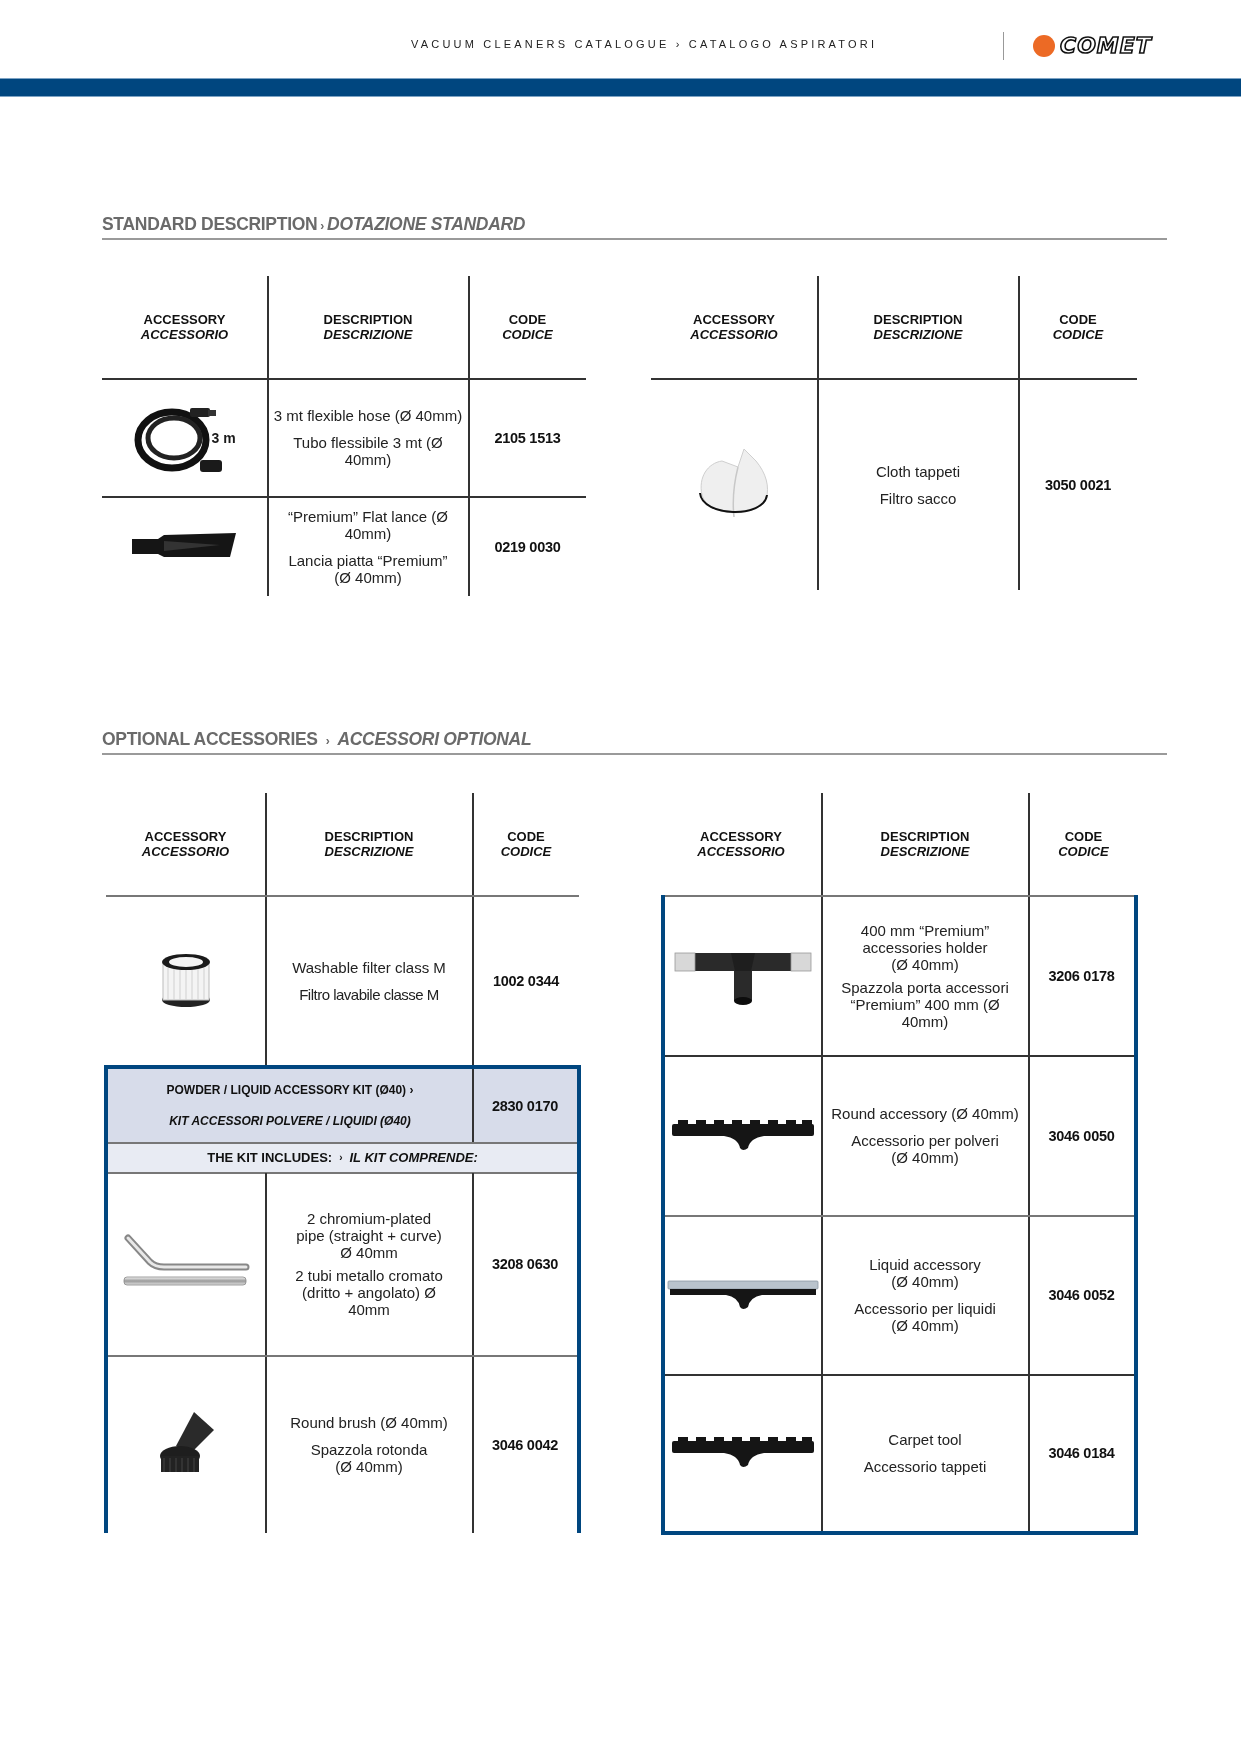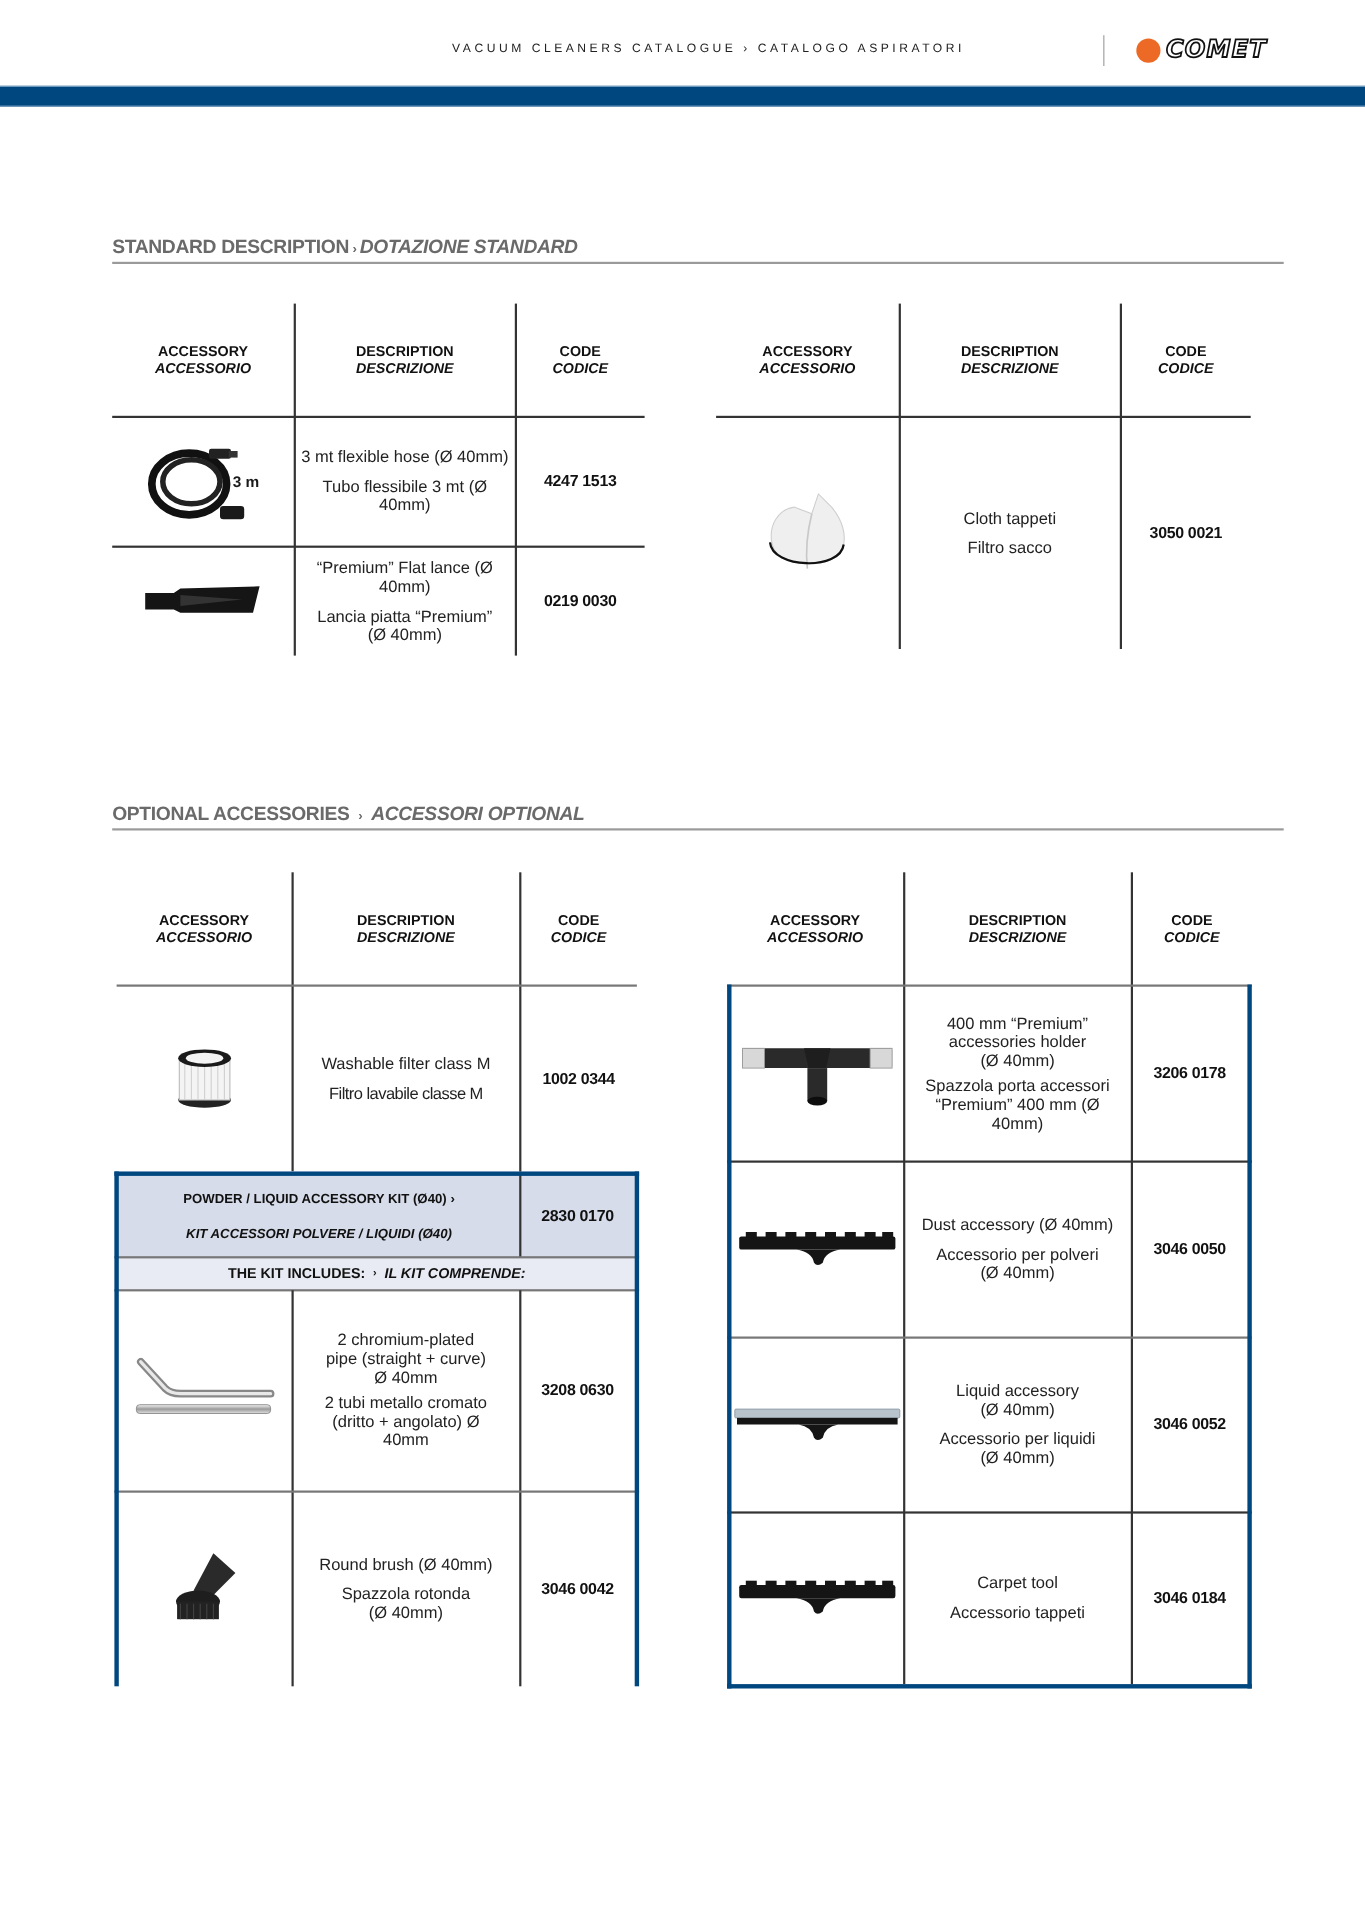--- a/index.html
+++ b/index.html
@@ -91,21 +91,21 @@
         <rect x="78" y="12" width="8" height="6" fill="#333"></rect>
         <rect x="70" y="62" width="22" height="12" rx="3" fill="#1a1a1a"></rect>
       </svg>
       <span style="position:absolute; left:82px; top:32px; font-size:14px; font-weight:bold;">3 m</span>
     </div>
   </div>
   <div class="cell desc" style="left:166px; top:103px; width:200px; height:117px;">
     <span class="en">3 mt flexible hose (Ø 40mm)</span>
     <span class="itl">Tubo flessibile 3 mt (Ø 40mm)</span>
   </div>
-  <div class="cell code" style="left:367px; top:103px; width:117px; height:117px;">4247 1513</div>
+  <div class="cell code" style="left:367px; top:103px; width:117px; height:117px;">2105 1513</div>
 
   <div class="cell" style="left:0; top:221px; width:165px; height:99px;">
     <svg width="110" height="40" viewBox="0 0 110 40">
       <path d="M2 12 L28 12 L34 8 L106 6 L100 30 L34 30 L28 27 L2 27 Z" fill="#151515"></path>
       <path d="M34 14 L90 18 L34 24 Z" fill="#333"></path>
     </svg>
   </div>
   <div class="cell desc" style="left:166px; top:221px; width:200px; height:99px;">
     <span class="en" style="width:170px;">“Premium” Flat lance (Ø 40mm)</span>
     <span class="itl" style="width:170px;">Lancia piatta “Premium” (Ø 40mm)</span>
@@ -311,21 +311,21 @@
           <rect x="62" y="4" width="10" height="5"></rect>
           <rect x="80" y="4" width="10" height="5"></rect>
           <rect x="98" y="4" width="10" height="5"></rect>
           <rect x="116" y="4" width="10" height="5"></rect>
           <rect x="132" y="4" width="10" height="5"></rect>
         </g>
       <path d="M54 20 Q68 22 70 32 Q73 36 78 32 Q80 22 94 20 Z" fill="#151515"></path>
     </svg>
   </div>
   <div class="cell desc" style="left:161px; top:263px; width:206px; height:159px;">
-    <span class="en">Dust accessory (Ø 40mm)</span>
+    <span class="en">Round accessory (Ø 40mm)</span>
     <span class="itl" style="width:150px;">Accessorio per polveri (Ø 40mm)</span>
   </div>
   <div class="cell code" style="left:368px; top:263px; width:105px; height:159px;">3046 0050</div>
 
   <div class="cell" style="left:4px; top:423px; width:156px; height:158px;">
     <svg width="154" height="40" viewBox="0 0 154 40">
       <rect x="2" y="6" width="150" height="8" rx="1" fill="#b9c3cc" stroke="#8a97a3" stroke-width="0.8"></rect>
       <rect x="4" y="14" width="146" height="6" fill="#151515"></rect>
       <path d="M60 20 Q72 22 74 32 Q77 36 82 32 Q84 22 96 20 Z" fill="#151515"></path>
     </svg>

